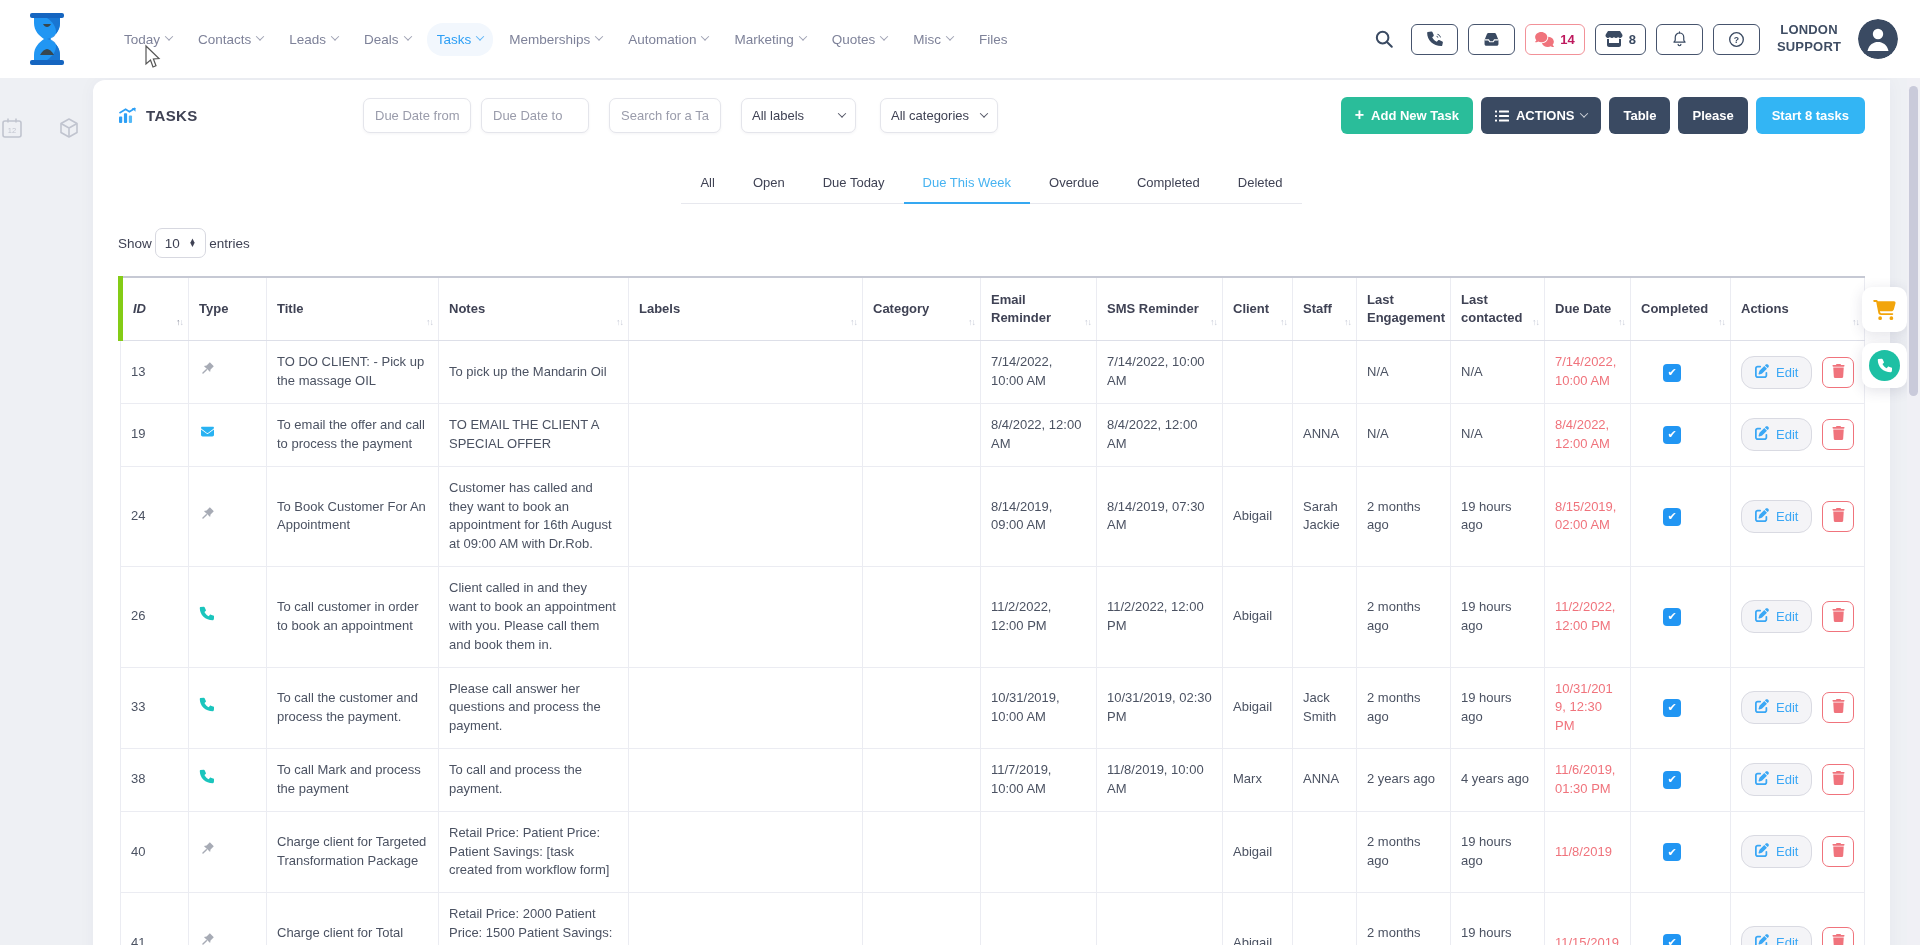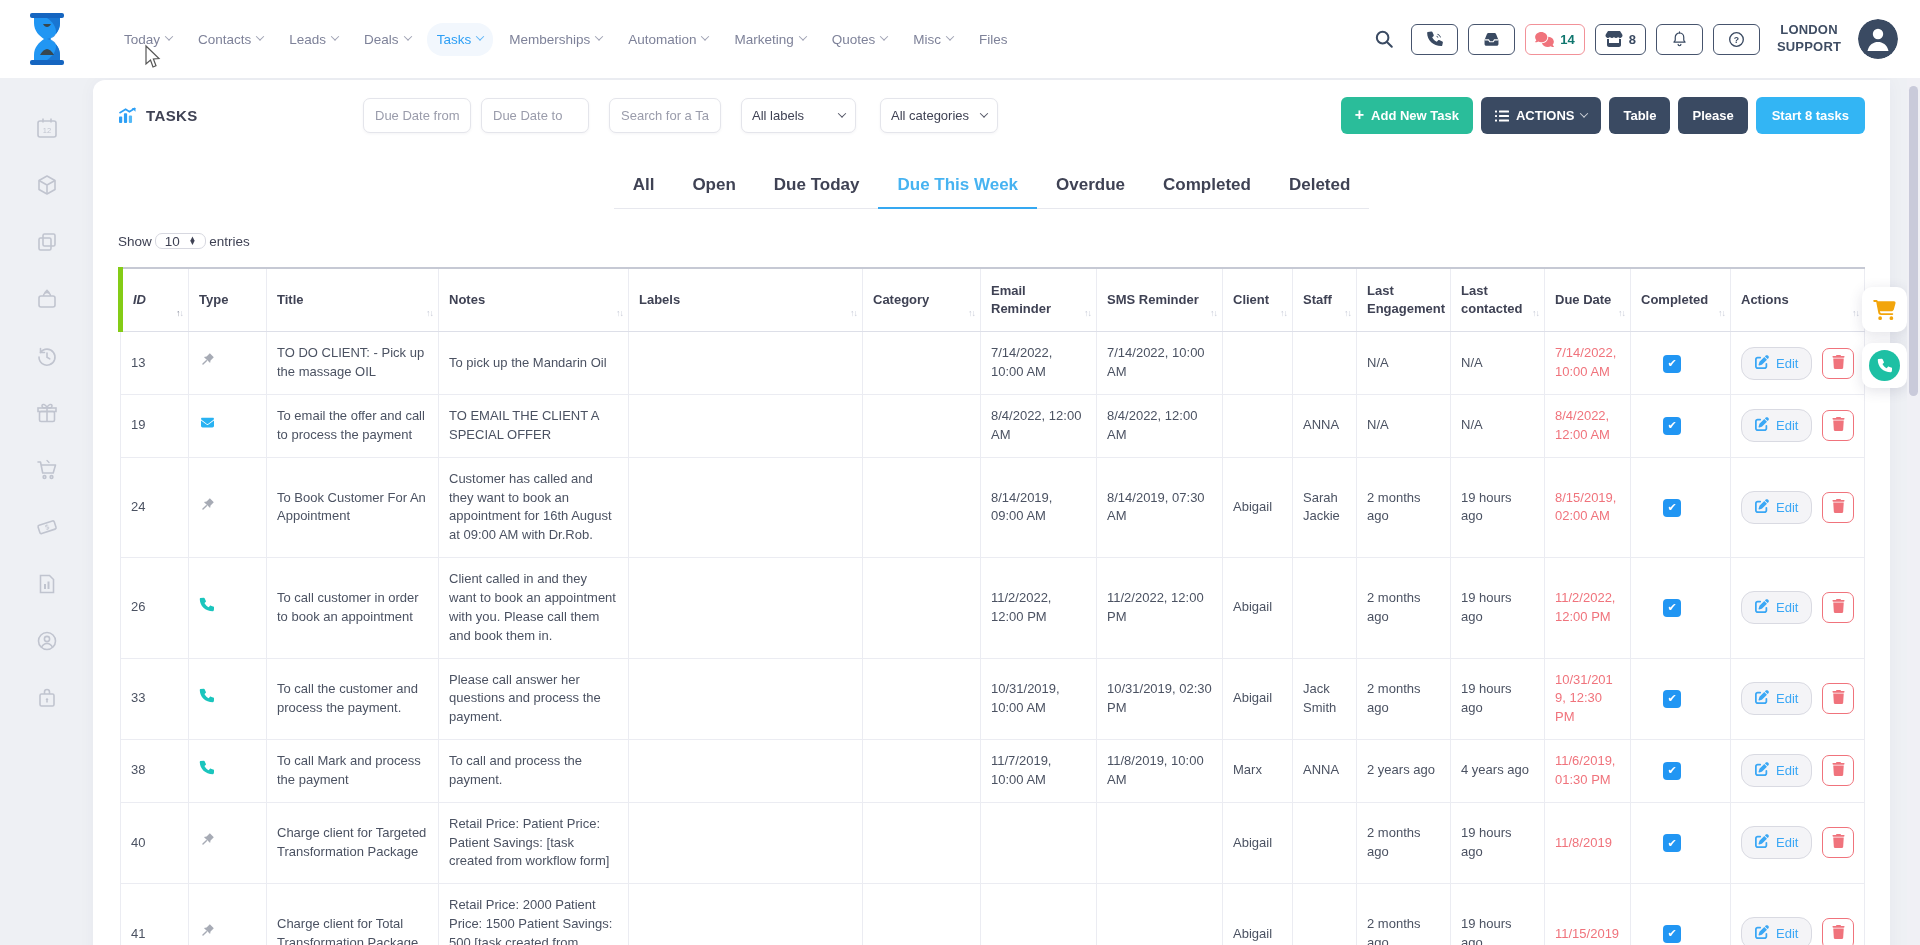--- a/index.html
+++ b/index.html
@@ -9,26 +9,26 @@
   
   .topbar { position:absolute; top:0; left:0; width:1920px; height:78px; background:#fff; display:flex; align-items:center; z-index:5; }
   .logo { width:50px; height:58px; margin-left:22px; display:flex; align-items:center; justify-content:center; cursor:pointer; }
   .nav { display:flex; align-items:center; gap:6px; margin-left:42px; }
   .nav-item { display:flex; align-items:center; gap:6px; font-size:13.5px; color:#7e8299; padding:9px 10px; border-radius:16px; cursor:pointer; white-space:nowrap; }
   .nav-item.active { background:#f2f7fd; color:#2d9ff5; }
   .caret { width:6px; height:6px; border-right:1.6px solid currentColor; border-bottom:1.6px solid currentColor; transform:rotate(45deg) translate(-1px,-1px); margin-top:-2px; opacity:.75; }
   .top-right { margin-left:auto; display:flex; align-items:center; gap:10px; padding-right:22px; }
   .search-wrap { margin-right:6px; display:flex; align-items:center; cursor:pointer; }
   .icon-btn { min-width:47px; height:31px; border:1px solid #46546d; border-radius:6px; display:flex; align-items:center; justify-content:center; gap:6px; color:#3a4a62; font-size:13px; font-weight:bold; padding:0 9px; cursor:pointer; background:#fff; }
-  .icon-btn.salmon { border-color:#f présent29198; border-color:#f29198; color:#0f766e; }
+  .icon-btn.salmon { border-color:#f présent29198; border-color:#f29198; color:#be185d; }
   .user-name { width:78px; text-align:center; font-size:13px; font-weight:bold; color:#3f4d63; line-height:1.3; letter-spacing:.2px; }
   .avatar { width:40px; height:40px; border-radius:50%; overflow:hidden; cursor:pointer; flex:none; }
 
   
-  .sidebar { position:absolute; left:0; top:78px; width:93px; display:flex; flex-direction:column; align-items:center; padding-top:38px; gap:33px; }
+  .sidebar { position:absolute; left:0; top:78px; width:93px; display:flex; flex-direction:row; align-items:center; padding-top:38px; gap:33px; }
   .sb-item { width:24px; height:24px; color:#b9bdc9; cursor:pointer; opacity:.85; }
   .sb-item svg { width:24px; height:24px; }
 
   
   .card { position:absolute; left:93px; top:80px; width:1797px; bottom:-40px; background:#fff; border-top-left-radius:12px; box-shadow:0 0 18px rgba(60,60,90,.04); }
 
   
   .toolbar { display:flex; align-items:center; padding:17px 25px 8px 25px; gap:10px; }
   .title-wrap { display:flex; align-items:center; gap:9px; width:235px; flex:none; }
   .page-title { font-size:15px; font-weight:bold; letter-spacing:.4px; color:#3f4254; }
@@ -42,27 +42,27 @@
   .btns { margin-left:auto; display:flex; align-items:center; gap:8px; }
   .btn { height:37px; border:none; border-radius:6px; font-size:13px; font-weight:bold; color:#fff; display:flex; align-items:center; gap:7px; padding:0 14px; cursor:pointer; font-family:inherit; }
   .btn.teal { background:#2abd9a; }
   .btn.dark { background:#3a4a62; }
   .btn.blue { background:#33b5f4; padding:0 16px; }
   .btn .plus { font-size:16px; font-weight:bold; margin-top:-2px; }
 
   
   .tabs-row { display:flex; justify-content:center; margin-top:22px; }
   .tabs { display:flex; border-bottom:1px solid #e7e8ee; }
-  .tab { padding:11px 19px 13px; font-size:17px; color:#3f4254; cursor:pointer; white-space:nowrap; position:relative;font-weight:bold; }
+  .tab { padding:11px 19px 13px; font-size:13px; color:#3f4254; cursor:pointer; white-space:nowrap; position:relative; }
   .tab.active { color:#47b3f1;text-align:center; }
   .tab.active::after { content:""; position:absolute; left:0; right:0; bottom:-1px; height:2px; background:#35a8f1; }
 
   
   .entries { display:flex; align-items:center; gap:3px; padding:24px 25px 12px; font-size:13.5px; color:#3f4254; }
-  .pagesize { border:1px solid #d7d8e0; border-radius:7px; height:16px; padding:0 9px; display:flex; align-items:center; gap:9px; cursor:pointer; }
+  .pagesize { border:1px solid #d7d8e0; border-radius:7px; height:30px; padding:0 9px; display:flex; align-items:center; gap:9px; cursor:pointer; }
   .updown { display:flex; flex-direction:column; line-height:.55; font-size:7.5px; color:#3f4254; }
 
   
   .tbl-wrap { padding:6px 25px 0; }
   table { width:100%; border-collapse:collapse; table-layout:fixed; }
   th { text-align:left; font-size:13px; font-weight:bold; color:#3f4254; padding:13px 10px; border-top:2px solid #c6c9d4; border-bottom:1px solid #dddfe8; border-right:1px solid #ebecf2; vertical-align:middle; line-height:1.4; position:relative; }
   th:first-child { border-left:5px solid #84cc16;font-style:italic; }
   td { font-size:13px; color:#4b5262; padding:12px 10px; border-bottom:1px solid #ebecf2; border-right:1px solid #ebecf2; vertical-align:middle; line-height:1.45; word-wrap:break-word; }
   td:first-child { border-left:1px solid #ebecf2; }
   .sort { position:absolute; right:5px; bottom:12px; font-size:9px; letter-spacing:-1px; color:#c9ccd8; }

